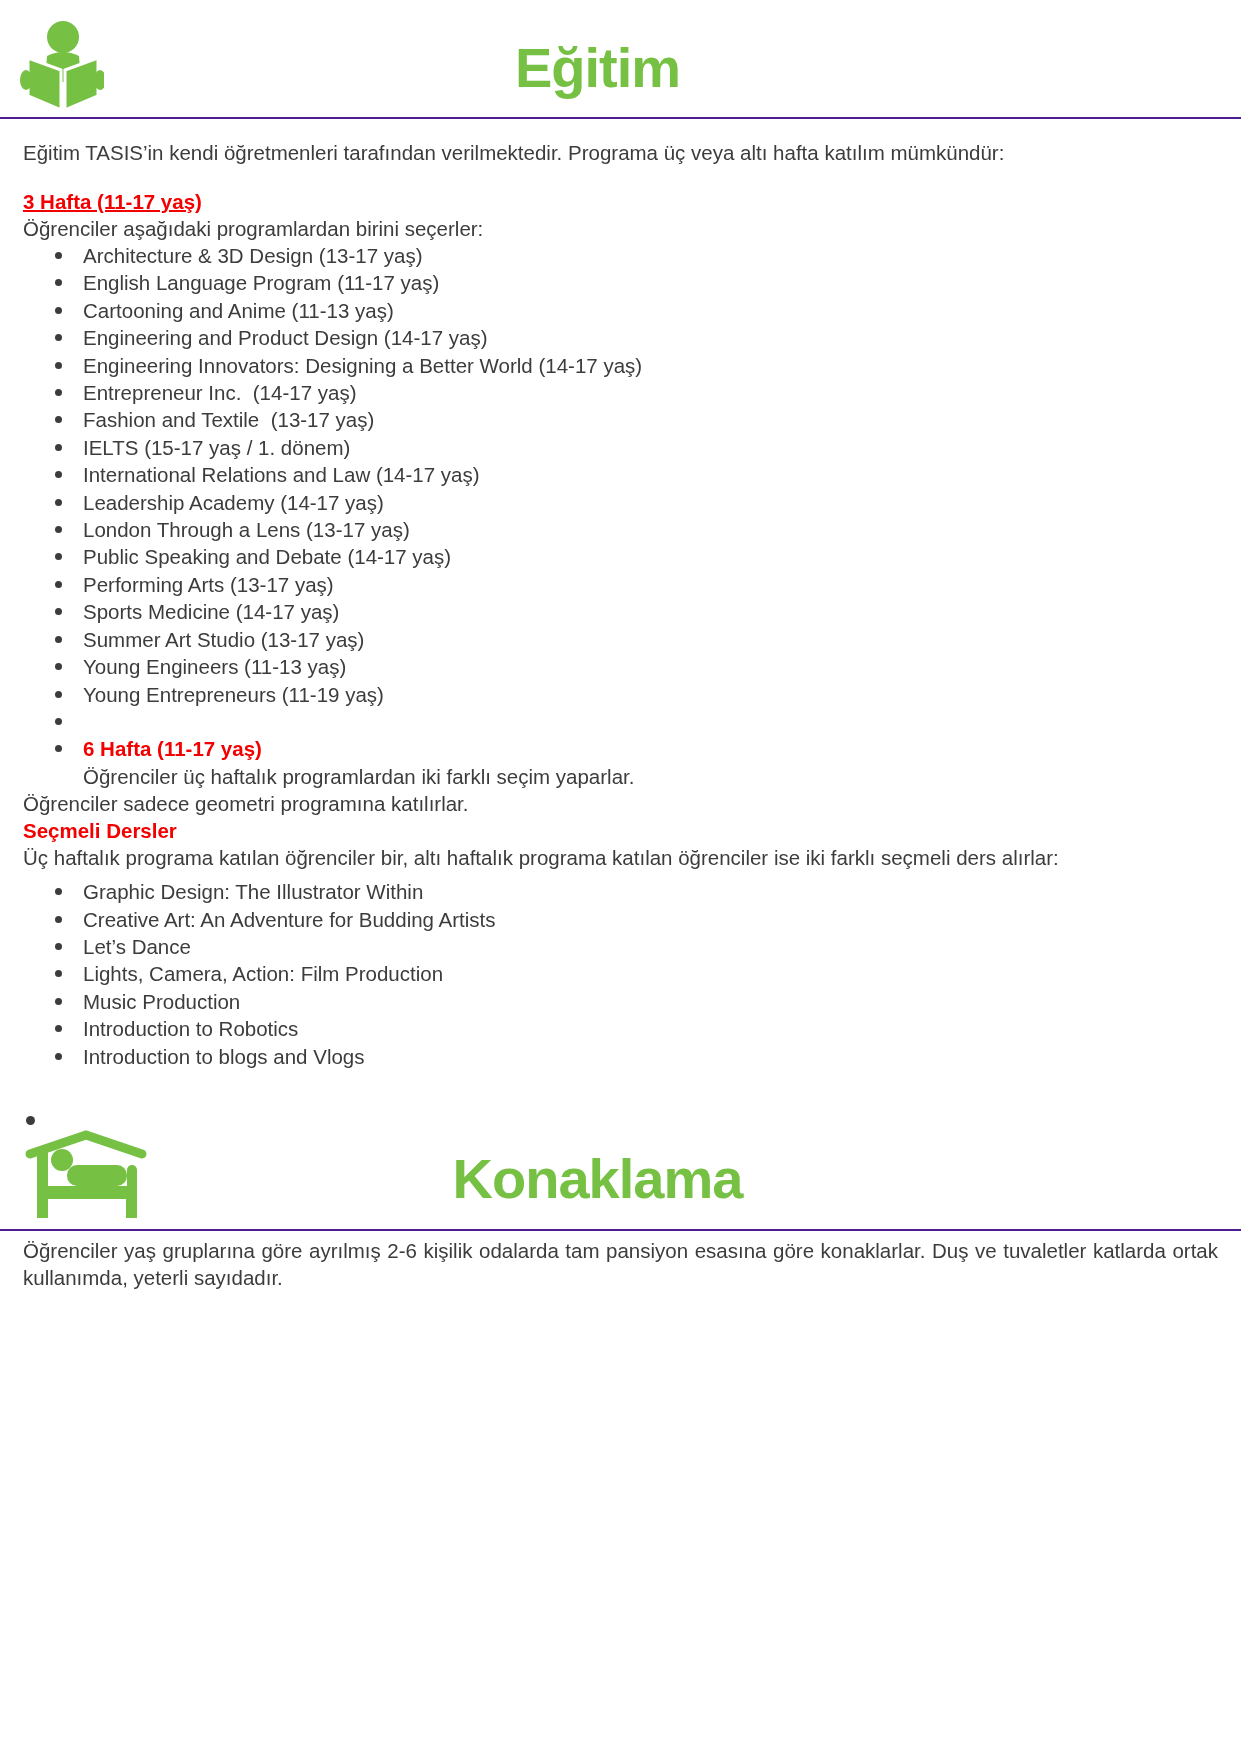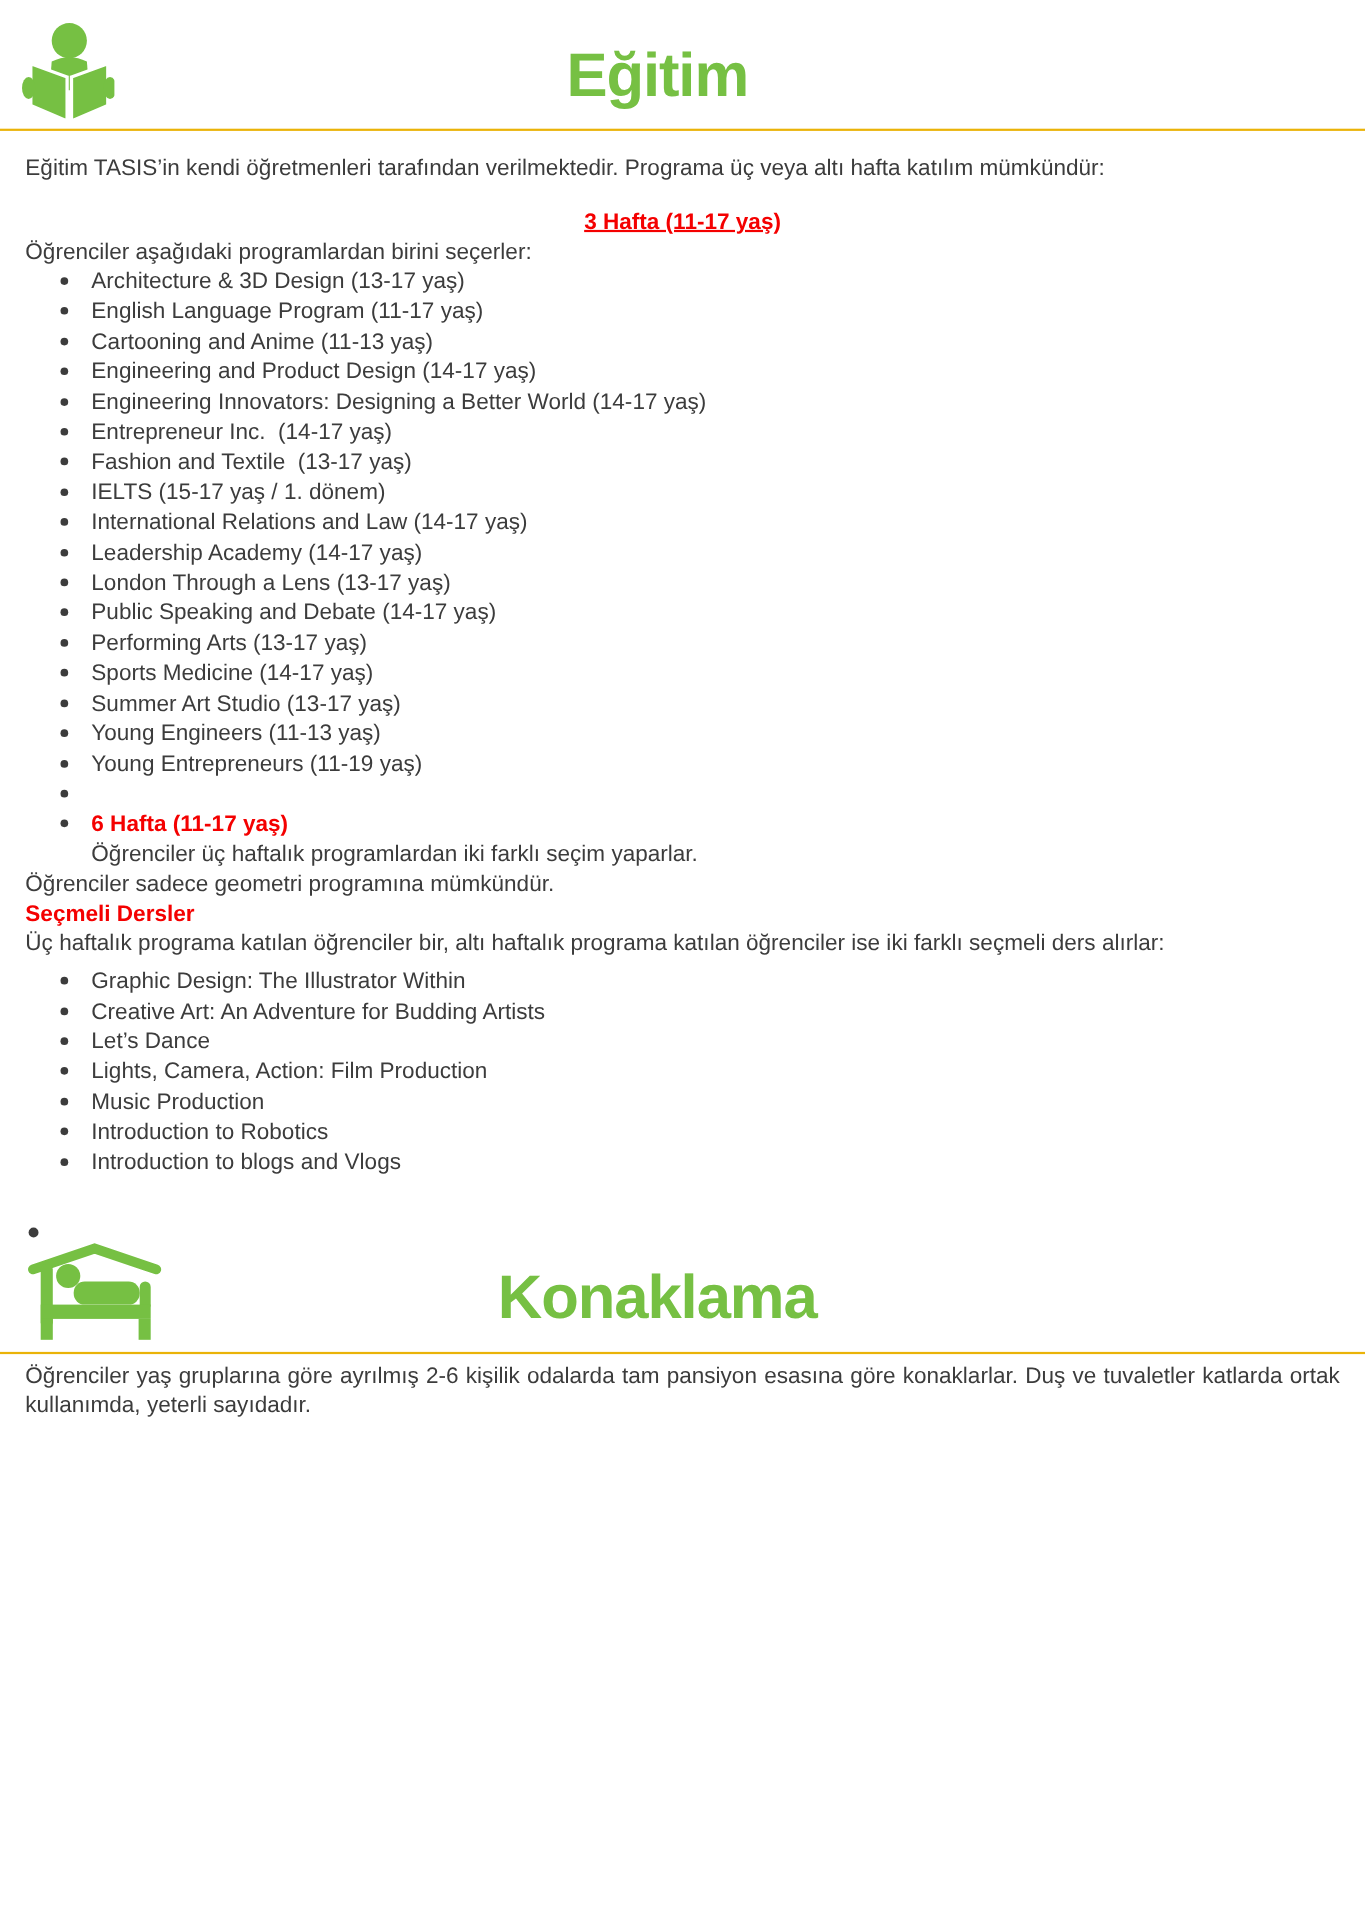--- a/index.html
+++ b/index.html
@@ -3,39 +3,39 @@
 <meta charset="utf-8">
 <style>
   html,body { margin:0; padding:0; background:#ffffff; }
   .page {
     position:relative; width:1241px; height:1755px; margin:0 auto;
     background:#fff; overflow:hidden;
     font-family:"Liberation Sans", sans-serif;
     color:#3c3c3c; font-size:20.5px; line-height:27px;
   }
   
-  .sec-header { position:relative; border-bottom:2px solid #eab308; }
+  .sec-header { position:relative; border-bottom:2px solid #4c1d95; }
   .sec-header .sec-icon { position:absolute; }
   .sec-title {
     margin:0; text-align:center; padding-right:46px;
     color:#76c043; font-weight:bold; font-size:56px; line-height:1;
     letter-spacing:-1px;
   }
   .hdr-1 { height:117px; }
   .hdr-1 .sec-title { padding-top:40px; }
   .hdr-1 .sec-icon { left:20px; top:18px; }
   .hdr-2 { height:104px; }
   .hdr-2 .sec-title { padding-top:26px; }
   .hdr-2 .sec-icon { left:24px; top:2px; }
   
   .para { margin:0 23px; }
   .intro { margin-top:20px; }
   .red { color:#f40000; font-weight:bold; }
   .heading-underline { text-decoration:underline; text-decoration-thickness:2px; }
-  .mt-blank { margin-top:22px;text-align:center; }
+  .mt-blank { margin-top:22px; }
   .justify { text-align:justify; text-align-last:left; }
   
   ul.doclist { list-style:none; margin:0 23px; padding:0 0 0 60px; }
   ul.doclist li {
     position:relative; min-height:27.4px; line-height:27.4px;
     white-space:pre-wrap;
   }
   ul.doclist li::before {
     content:""; position:absolute; left:-28px; top:10px;
     width:7px; height:7px; border-radius:50%; background:#3c3c3c;
@@ -90,21 +90,21 @@
     <li>Performing Arts (13-17 yaş)</li>
     <li>Sports Medicine (14-17 yaş)</li>
     <li>Summer Art Studio (13-17 yaş)</li>
     <li>Young Engineers (11-13 yaş)</li>
     <li>Young Entrepreneurs (11-19 yaş)</li>
     <li></li>
     <li class="red">6 Hafta (11-17 yaş)</li>
   </ul>
   <div class="sub-line">Öğrenciler üç haftalık programlardan iki farklı seçim yaparlar.</div>
 
-  <p class="para">Öğrenciler sadece geometri programına mümkündür.</p>
+  <p class="para">Öğrenciler sadece geometri programına katılırlar.</p>
 
   <p class="para red">Seçmeli Dersler</p>
   <p class="para justify">Üç haftalık programa katılan öğrenciler bir, altı haftalık programa katılan öğrenciler ise iki farklı seçmeli ders alırlar:</p>
 
   <ul class="doclist electives-list">
     <li>Graphic Design: The Illustrator Within</li>
     <li>Creative Art: An Adventure for Budding Artists</li>
     <li>Let’s Dance</li>
     <li>Lights, Camera, Action: Film Production</li>
     <li>Music Production</li>

